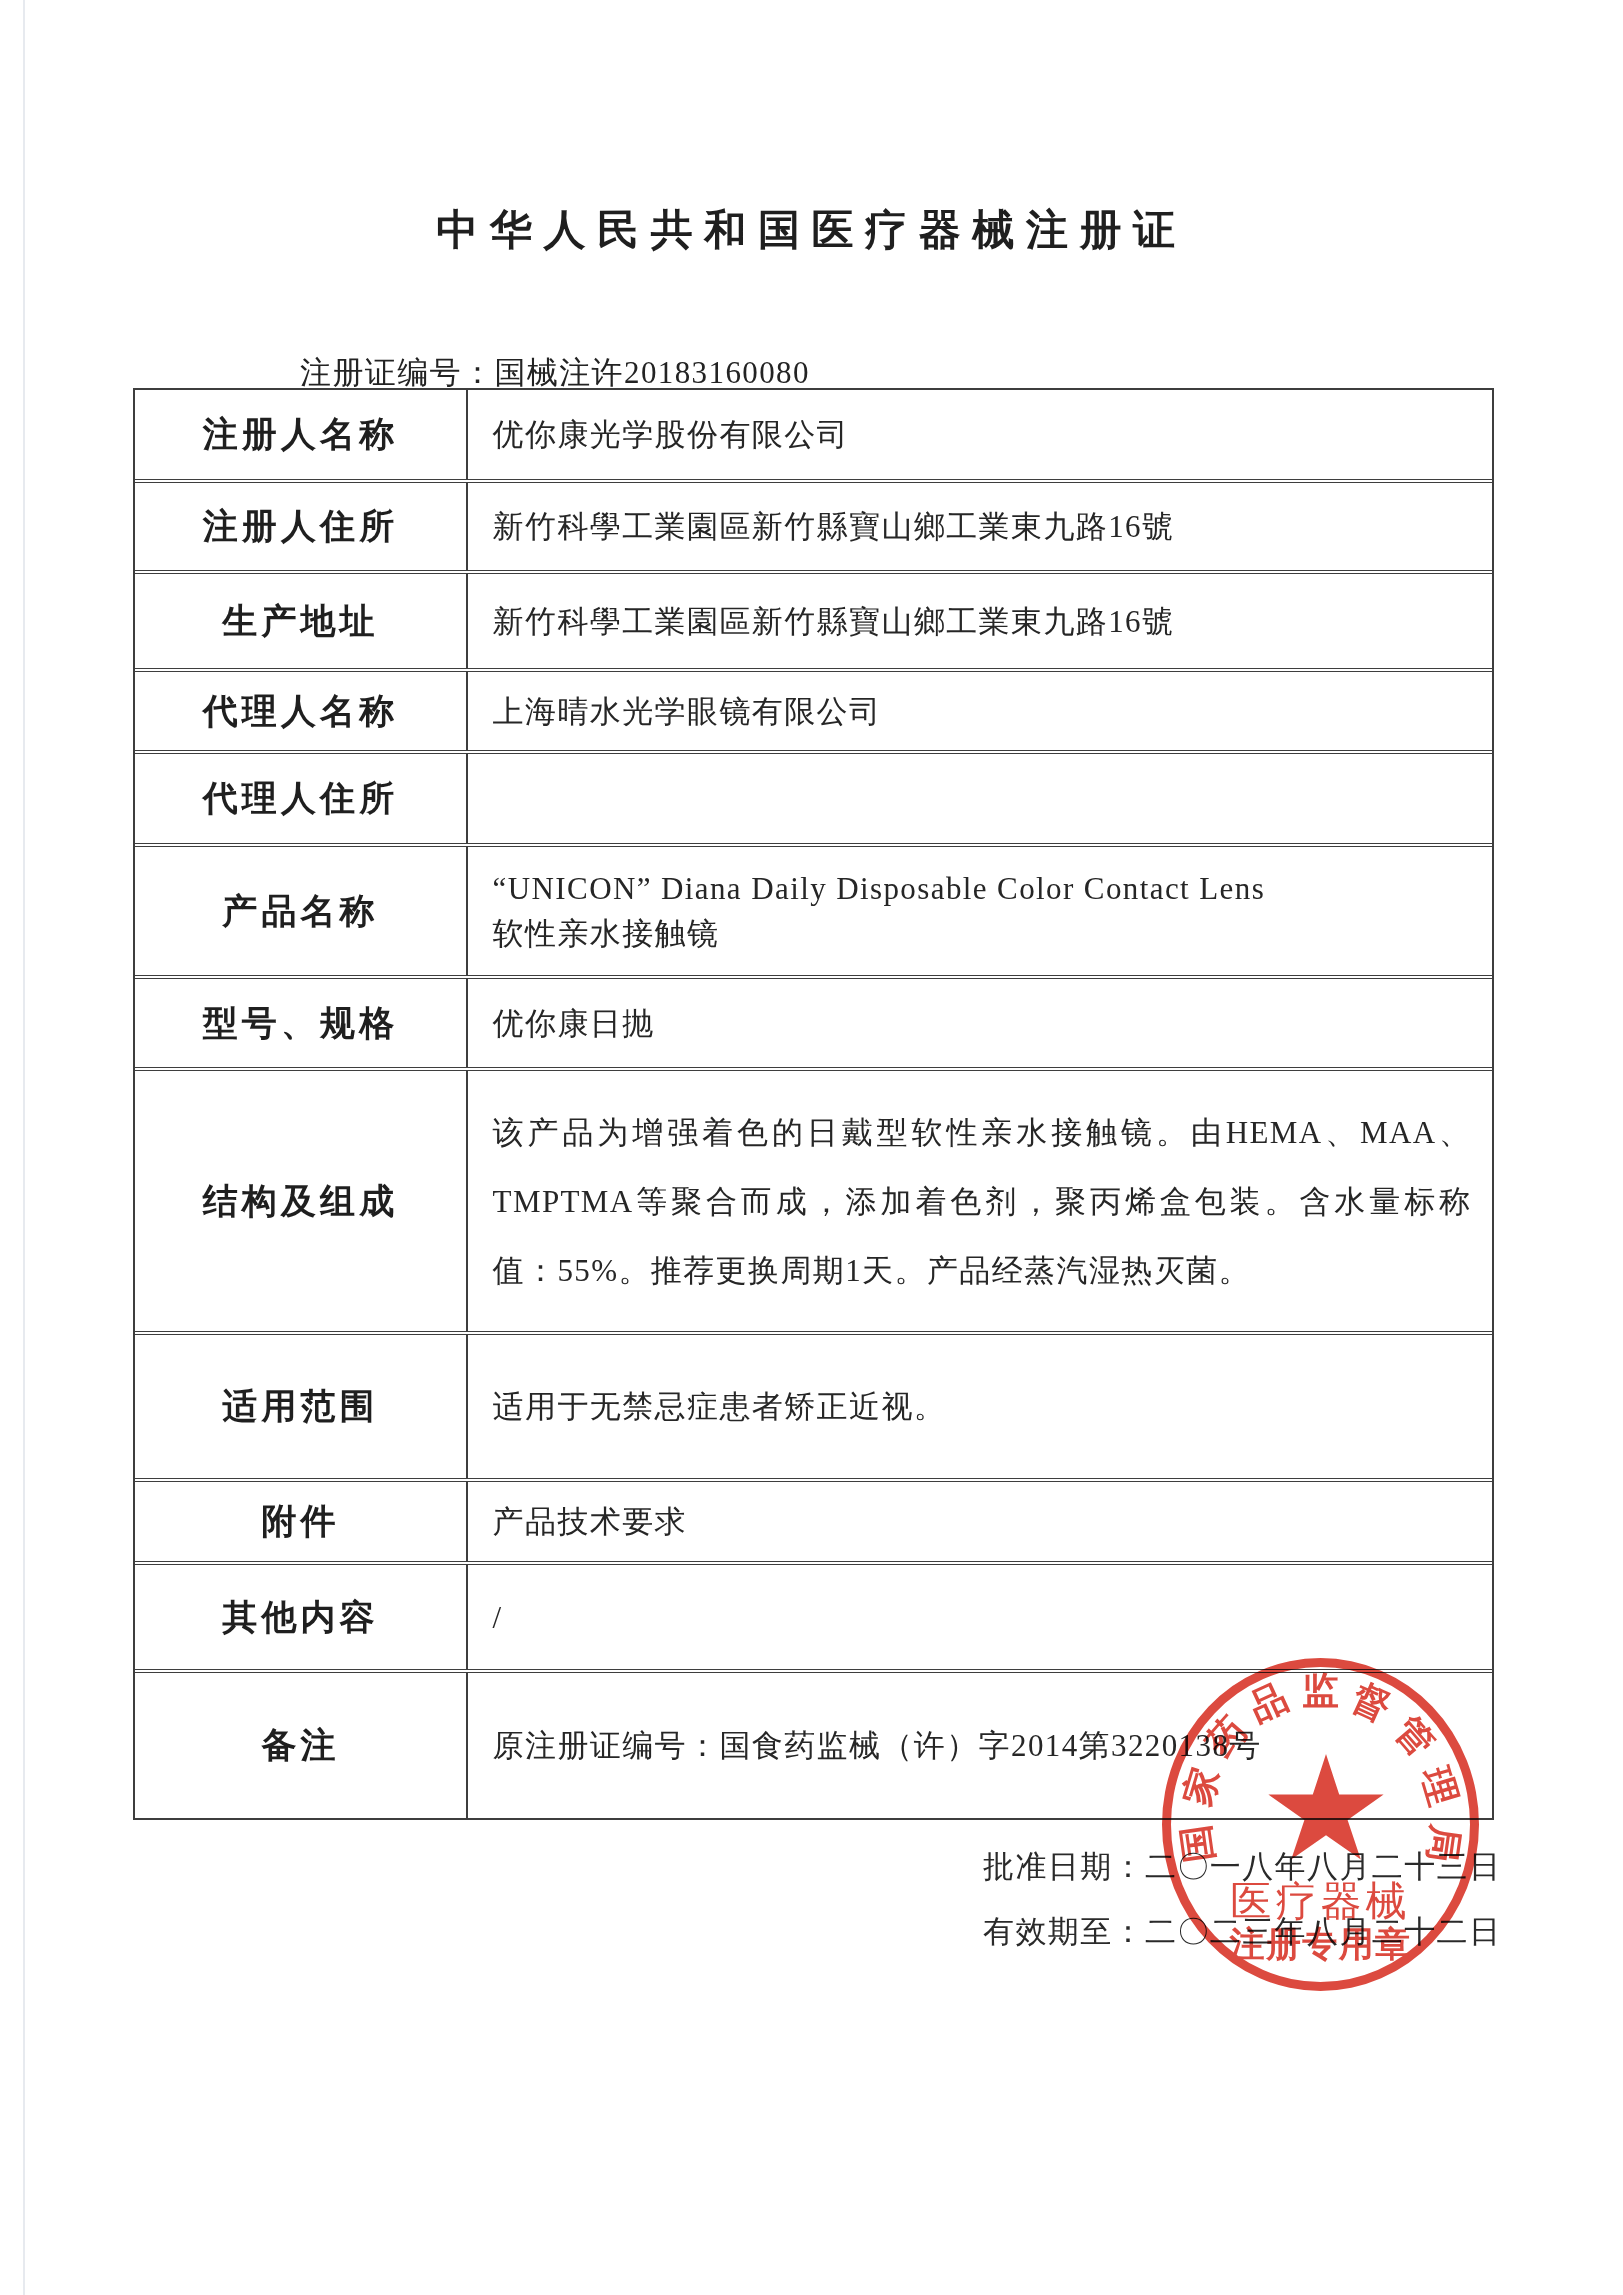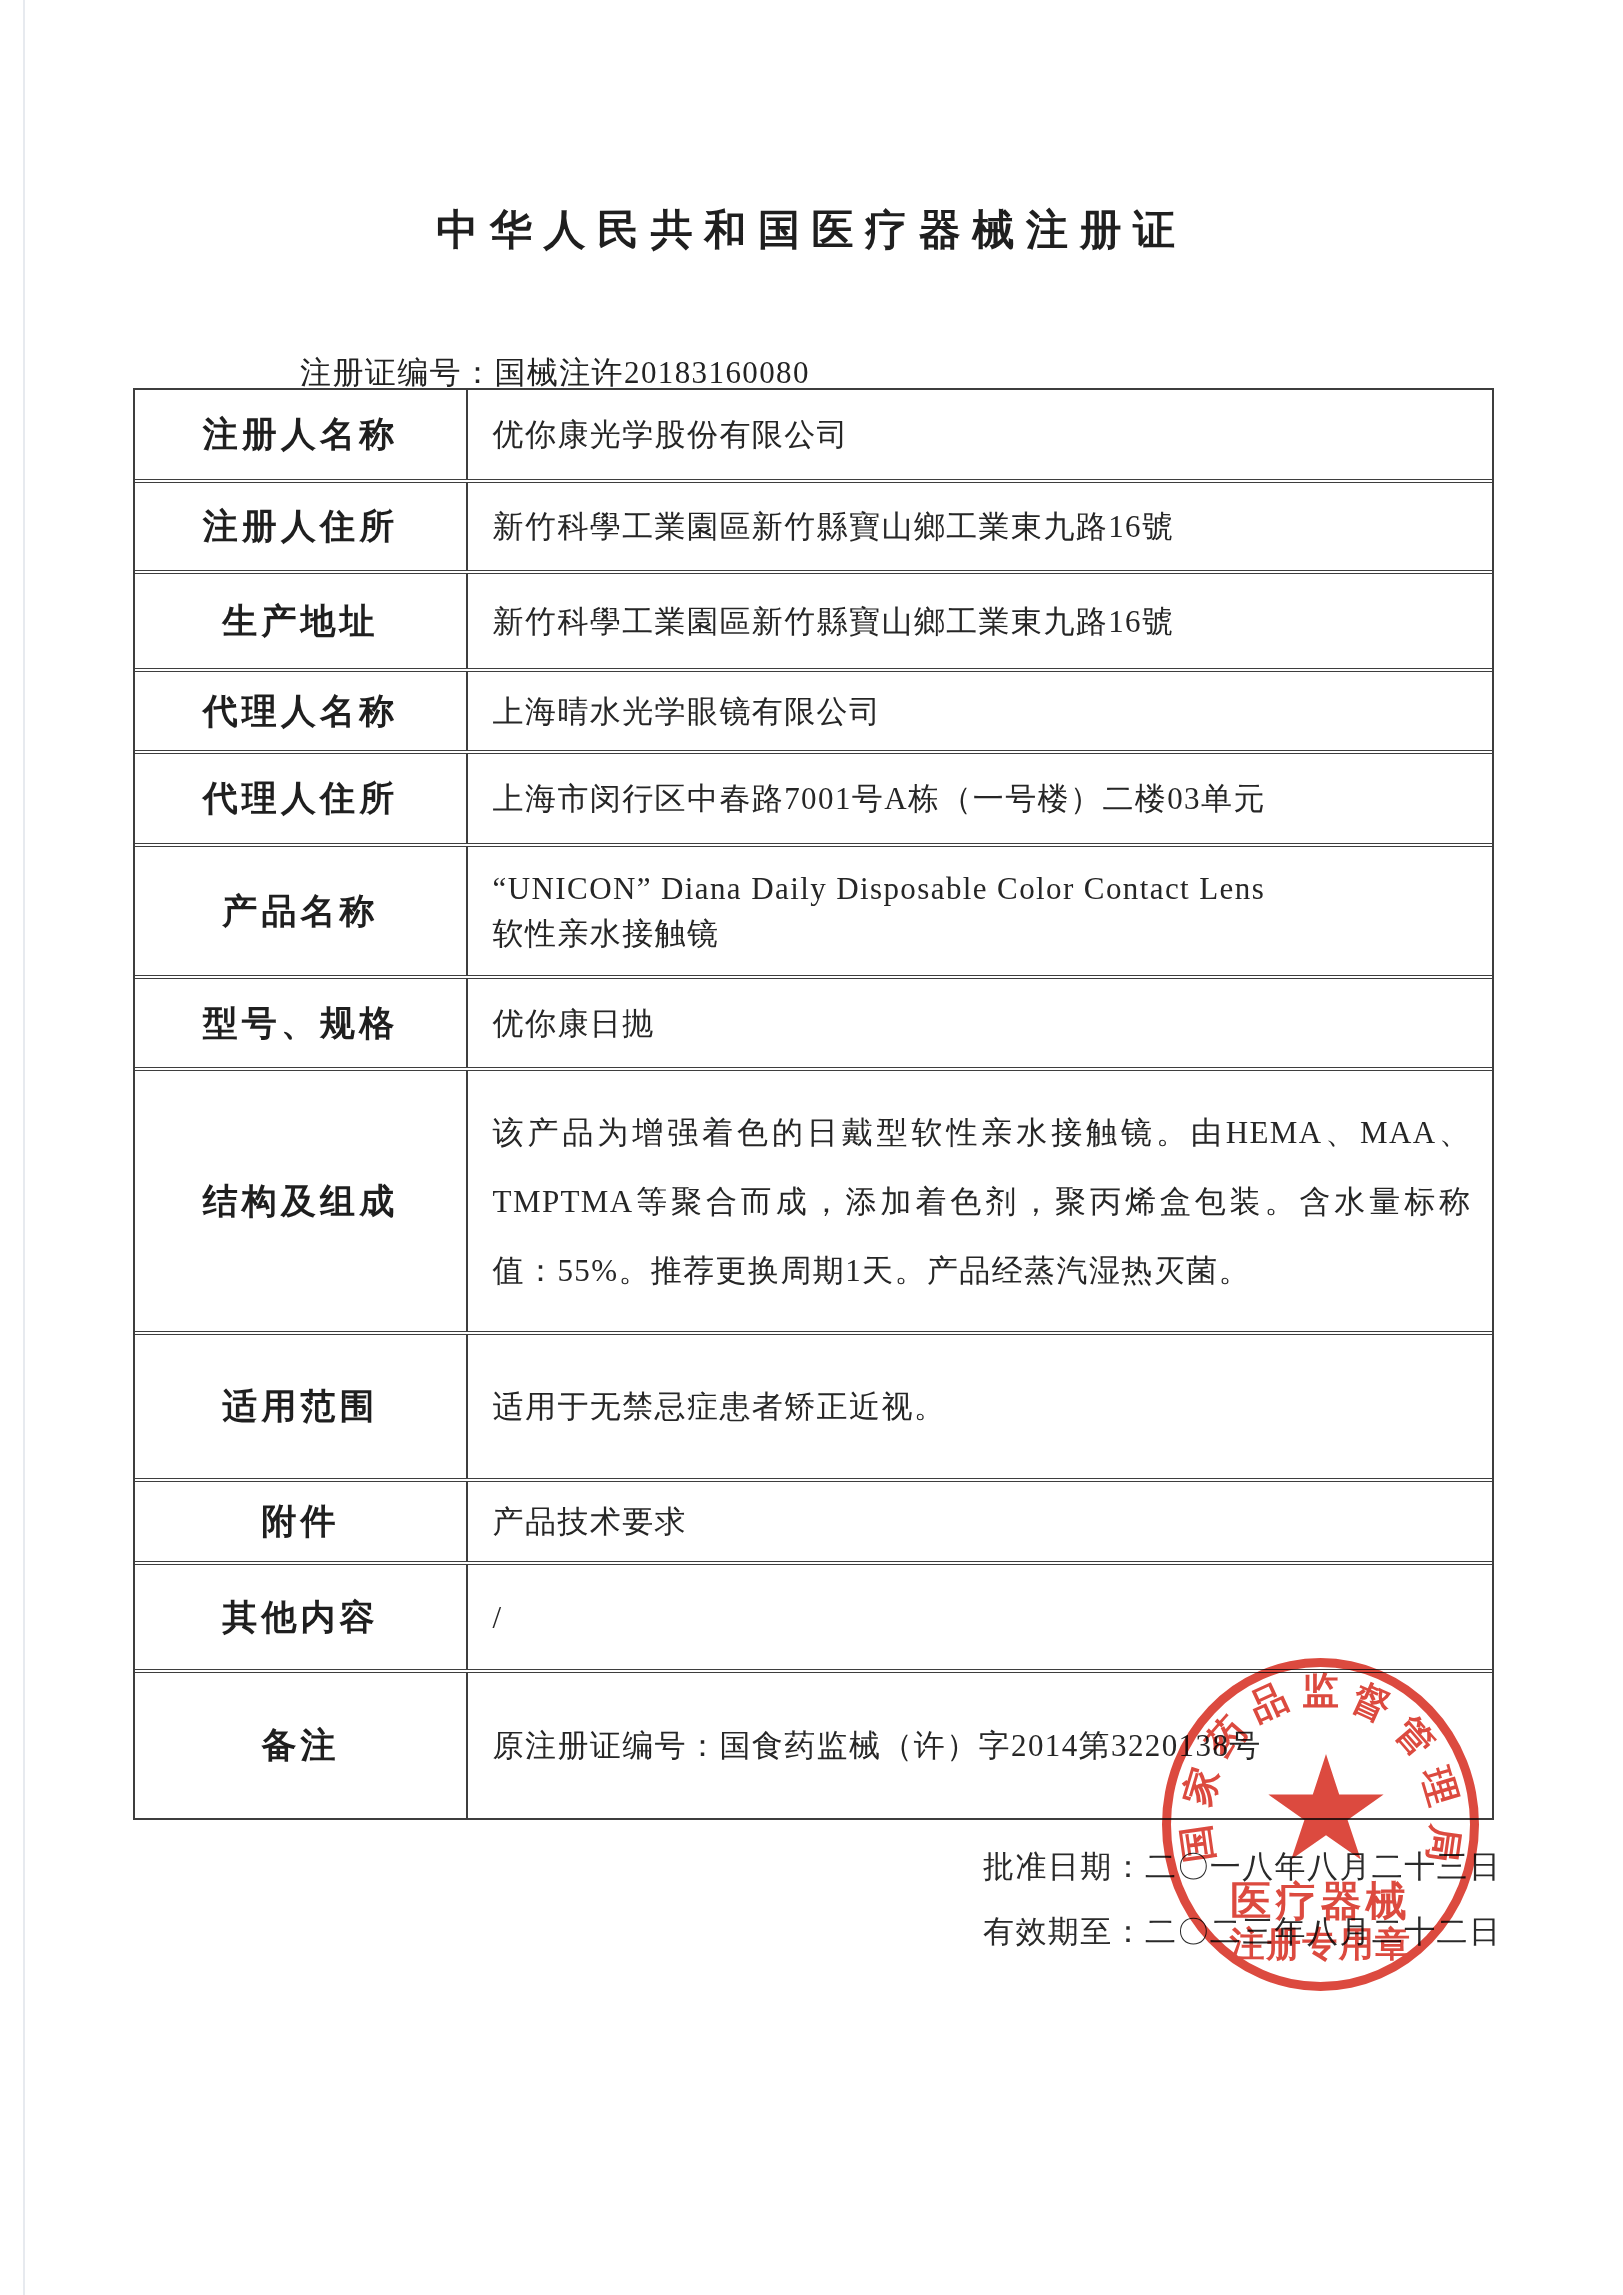--- a/index.html
+++ b/index.html
@@ -87,21 +87,21 @@
     text-align:center;font-size:37px;font-weight:700;
     font-family:"Liberation Serif","DejaVu Serif",serif;
   }
   .seal-star{
     position:absolute;left:104px;top:96px;width:120px;height:116px;
     background:#d93a2e;
     clip-path:polygon(50% 0%,61% 35%,98% 35%,68% 57%,79% 91%,50% 70%,21% 91%,32% 57%,2% 35%,39% 35%);
   }
   .seal-line1{
     position:absolute;left:0;top:216px;width:100%;
-    text-align:center;font-size:41px;font-weight:700;letter-spacing:4.1px;
+    text-align:center;font-size:41px;font-weight:400;letter-spacing:4.1px;
   }
   .seal-line2{
     position:absolute;left:0;top:263px;width:100%;
     text-align:center;font-size:35px;font-weight:700;letter-spacing:1.4px;
   }
 </style>
 </head>
 <body>
 
 <div class="page">
@@ -133,23 +133,20 @@
         </div>
       </div>
       <div class="trow" style="height: 82px;">
         <div class="tcell tlabel">代理人名称</div>
         <div class="tcell tvalue">
           <div class="vline">上海晴水光学眼镜有限公司</div>
         </div>
       </div>
       <div class="trow" style="height: 93px;">
         <div class="tcell tlabel">代理人住所</div>
-        <div class="tcell tvalue">
-          <div class="vline">上海市闵行区中春路7001号A栋（一号楼）二楼03单元</div>
-        </div>
       </div>
       <div class="trow" style="height: 132px;">
         <div class="tcell tlabel">产品名称</div>
         <div class="tcell tvalue">
           <div class="vline">“UNICON” Diana Daily Disposable Color Contact Lens</div>
           <div class="vline">软性亲水接触镜</div>
         </div>
       </div>
       <div class="trow" style="height: 92px;">
         <div class="tcell tlabel">型号、规格</div>

